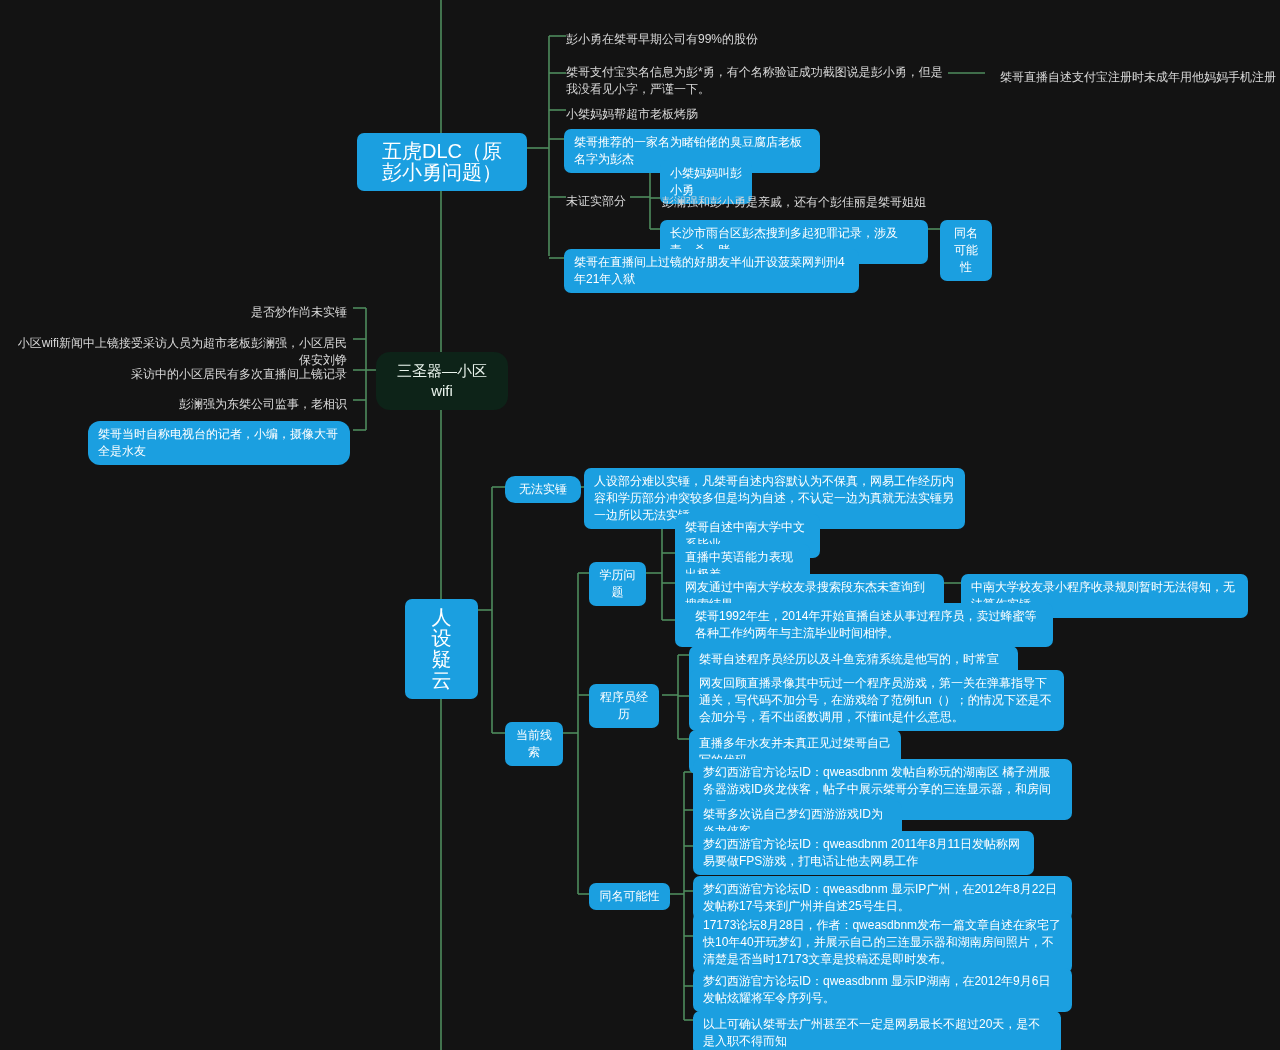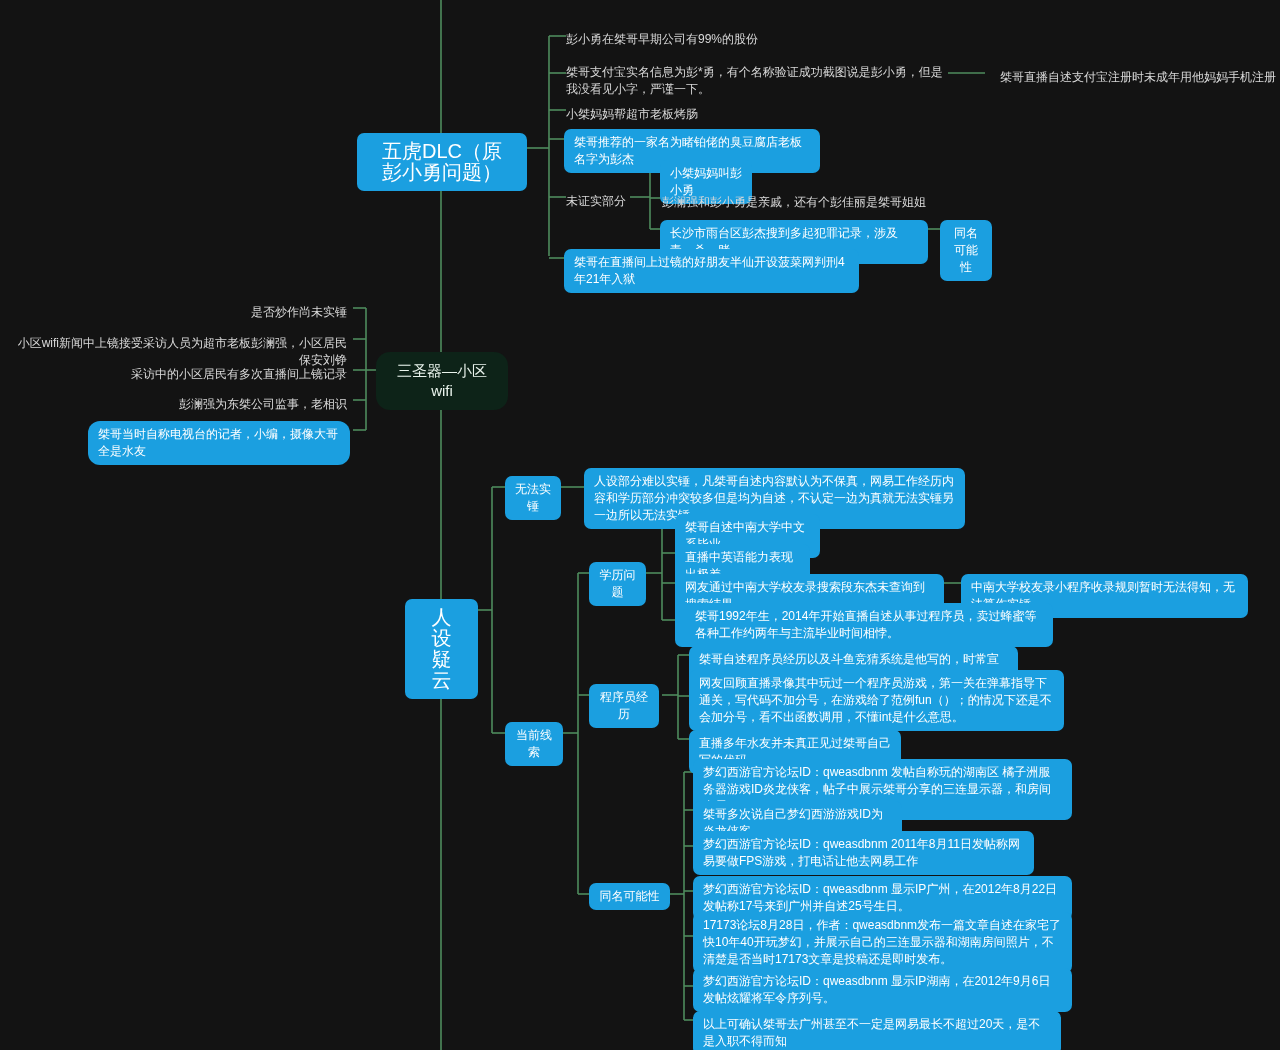--- a/index.html
+++ b/index.html
@@ -155,21 +155,21 @@
   <div class="node np ralign" style="left:13px;top:330px;width:336px;">小区wifi新闻中上镜接受采访人员为超市老板彭澜强，小区居民保安刘铮</div>
 
   <div class="node np ralign" style="left:113px;top:361px;width:236px;">采访中的小区居民有多次直播间上镜记录</div>
 
   <div class="node np ralign" style="left:153px;top:391px;width:196px;">彭澜强为东桀公司监事，老相识</div>
 
   <div class="node nb" style="left:88px;top:421px;width:262px;text-align:left;border-radius:12px;">桀哥当时自称电视台的记者，小编，摄像大哥全是水友</div>
 
   <div class="node nb nbig" style="left:405px;top:599px;width:73px;text-align:center;">人设疑云</div>
 
-  <div class="node nb" style="left:505px;top:476px;width:56px;text-align:center;">无法实锤</div>
+  <div class="node nb" style="left:505px;top:476px;width:76px;text-align:center;border-radius:10px;">无法实锤</div>
 
   <div class="node nb" style="left:584px;top:468px;width:381px;">人设部分难以实锤，凡桀哥自述内容默认为不保真，网易工作经历内容和学历部分冲突较多但是均为自述，不认定一边为真就无法实锤另一边所以无法实锤。</div>
 
   <div class="node nb" style="left:505px;top:722px;width:58px;text-align:center;">当前线索</div>
 
   <div class="node nb" style="left:589px;top:562px;width:57px;text-align:center;">学历问题</div>
 
   <div class="node nb" style="left:675px;top:514px;width:145px;">桀哥自述中南大学中文系毕业</div>
   <div class="node nb" style="left:675px;top:544px;width:135px;">直播中英语能力表现出极差</div>
   <div class="node nb" style="left:675px;top:574px;width:269px;">网友通过中南大学校友录搜索段东杰未查询到搜索结果</div>

